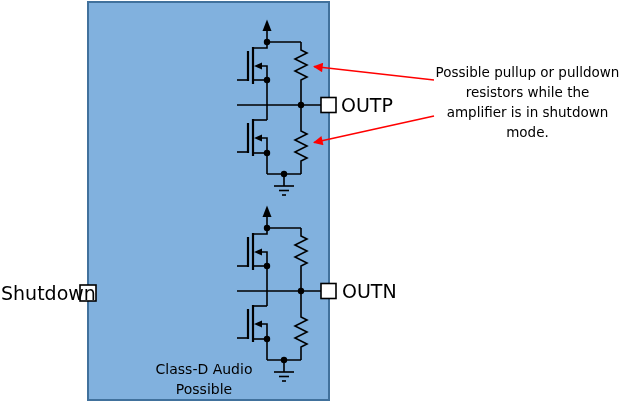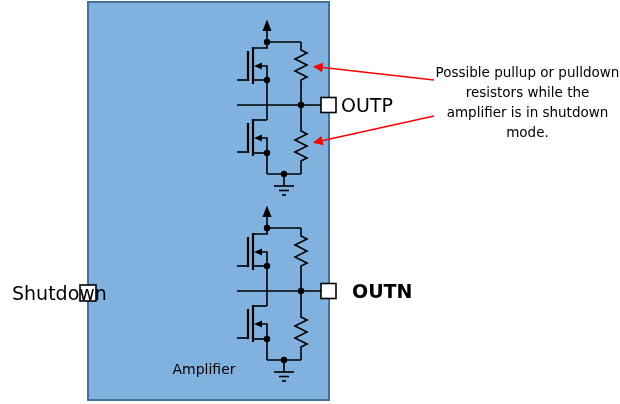--- a/index.html
+++ b/index.html
@@ -105,28 +105,29 @@
     <g>
       <line class="red-line" x1="434" y1="80" x2="314" y2="66.5" marker-end="url(#redArrow)"></line>
       <line class="red-line" x1="434" y1="116" x2="314" y2="142.5" marker-end="url(#redArrow)"></line>
     </g>
 
     <rect class="port" x="80" y="285" width="16" height="16"></rect>
     <rect class="port" x="321" y="97.5" width="15" height="15"></rect>
     <rect class="port" x="321" y="283.5" width="15" height="15"></rect>
   </svg>
 
-  <div class="label" style="left:12px;top:285px;">Shutdown</div>
+  <div class="label" style="left:1px;top:285px;">Shutdown</div>
 
   <div class="label" style="left:341px;top:97px;">OUTP</div>
 
-  <div class="label" style="left:352px;top:283px;font-weight:bold;">OUTN</div>
+  <div class="label" style="left:342px;top:283px;">OUTN</div>
 
   <div class="amp-label">
-    <div>Amplifier</div>
+    <div>Class-D Audio</div>
+    <div>Possible</div>
   </div>
 
   <div class="annotation">
     <div>Possible pullup or pulldown</div>
     <div>resistors while the</div>
     <div>amplifier is in shutdown</div>
     <div>mode.</div>
   </div>
 
 </div>

